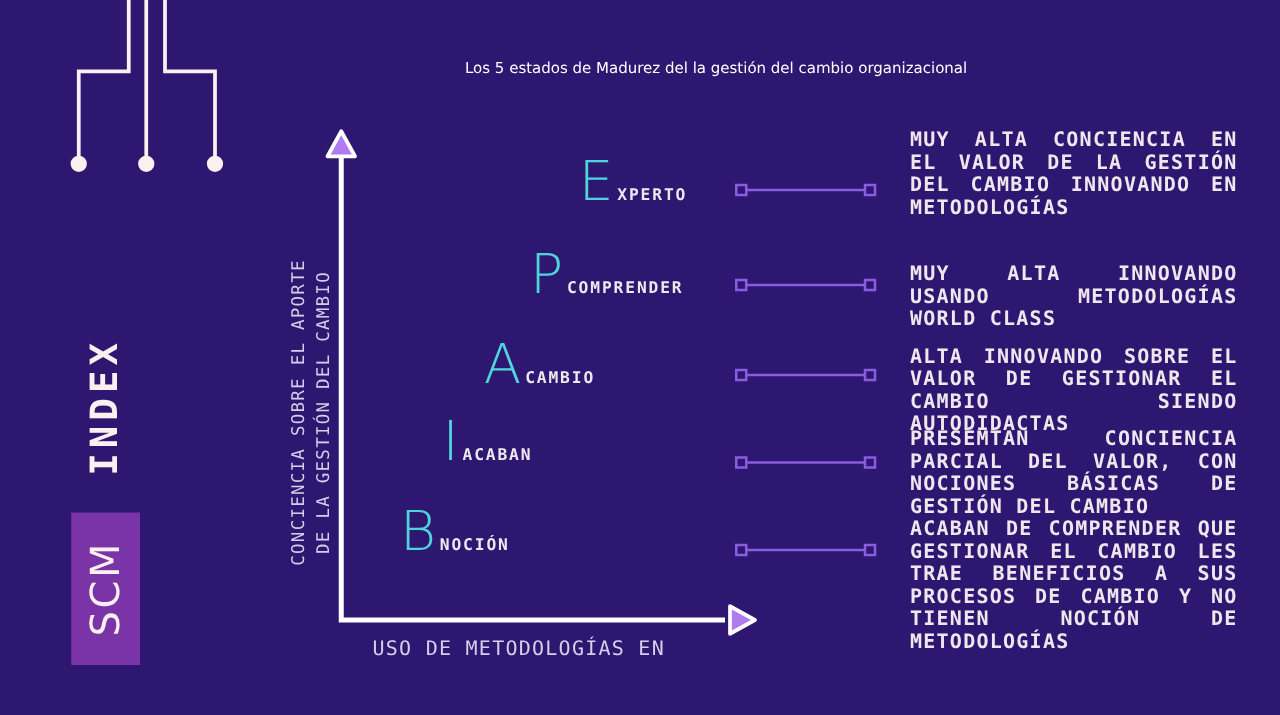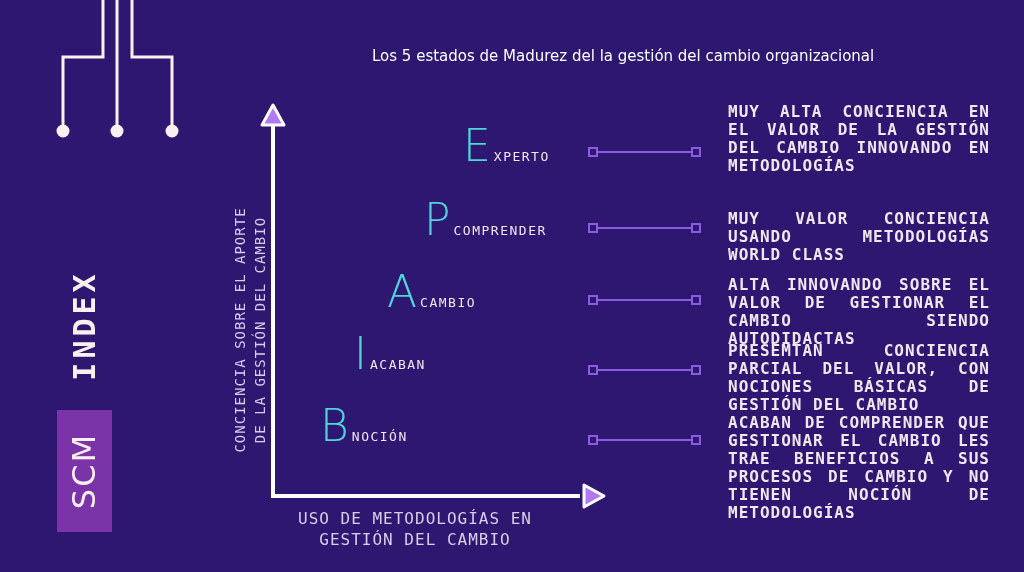--- a/index.html
+++ b/index.html
@@ -1,30 +1,30 @@
 <!DOCTYPE html>
 <html><head>
 <meta charset="utf-8">
 <style>
   html, body { margin:0; padding:0; }
   body { width:1024px; height:572px; background:#2e1770; position:relative; overflow:hidden; font-family:"Liberation Sans", sans-serif; }
   .abs { position:absolute; }
-  .title { left:372px; top:47px; font-size:15px; color:#ffffff; font-family:"DejaVu Sans", sans-serif; white-space:nowrap; }
+  .title { left:372px; top:47px; font-size:12px; color:#ffffff; font-family:"DejaVu Sans", sans-serif; white-space:nowrap; }
   .mono { font-family:"DejaVu Sans Mono", "Liberation Mono", monospace; }
   .scm-box { left:57px; top:410px; width:55px; height:122px; background:#7a34a8; }
   .scm-text { left:57px; top:410px; width:55px; height:122px; display:flex; align-items:center; justify-content:center; }
   .scm-text span { transform:rotate(-90deg); color:#fbeff0; font-size:32px; letter-spacing:2px; white-space:nowrap; font-family:"DejaVu Sans", sans-serif; }
   .index-text { left:57px; top:250px; width:55px; height:150px; display:flex; align-items:center; justify-content:center; }
   .index-text span { transform:rotate(-90deg); color:#fbeff0; font-size:30px; font-weight:bold; letter-spacing:4px; white-space:nowrap; }
   .yaxis-label { left:150px; top:180px; width:200px; height:300px; display:flex; align-items:center; justify-content:center; }
   .yaxis-label div { transform:rotate(-90deg); color:#d8cdea; font-size:14px; text-align:center; line-height:20px; letter-spacing:1px; white-space:nowrap; }
   .xaxis-label { left:280px; top:508px; width:270px; color:#d8cdea; font-size:16px; text-align:center; line-height:21px; letter-spacing:1px; }
   .level { display:flex; align-items:flex-end; white-space:nowrap; }
   .level .big { color:#4fd4dc; font-size:44px; line-height:40px; font-family:"DejaVu Sans", sans-serif; font-weight:300; }
-  .level .rest { color:#f1e6ee; font-size:13px; font-weight:normal; letter-spacing:1.5px; margin-left:3px; margin-bottom:2px; }
+  .level .rest { color:#f1e6ee; font-size:13px; font-weight:bold; letter-spacing:1.5px; margin-left:3px; margin-bottom:2px; }
   .desc { left:728px; width:262px; color:#f1e6ee; font-size:16px; font-weight:bold; line-height:18px; letter-spacing:1px; text-align:justify; text-align-last:left; }
 </style>
 </head>
 <body>
 
 <svg class="abs" style="left:0;top:0" width="200" height="150">
   <g stroke="#fbeff0" stroke-width="3" fill="none">
     <polyline points="103,0 103,57 63,57 63,130"></polyline>
     <line x1="117" y1="0" x2="117" y2="130"></line>
     <polyline points="132,0 132,57 172,57 172,130"></polyline>
@@ -51,21 +51,21 @@
     <polyline points="23,30 23,401 330,401"></polyline>
   </g>
   <polygon points="23,10 12,30 34,30" fill="#b07af0" stroke="#ffffff" stroke-width="3" stroke-linejoin="round"></polygon>
   <polygon points="354,401 334,390 334,412" fill="#b07af0" stroke="#ffffff" stroke-width="3" stroke-linejoin="round"></polygon>
 </svg>
 
 <div class="abs yaxis-label mono">
   <div><span>CONCIENCIA SOBRE EL APORTE</span><br><span>DE LA GESTIÓN DEL CAMBIO</span></div>
 </div>
 <div class="abs xaxis-label mono">
-  <span>USO DE METODOLOGÍAS EN</span><br><span>GESTIÓN DEL CAMBIO</span>
+  <span>USO DE METODOLOGÍAS EN</span><br>
 </div>
 
 <div class="abs level" style="left:463px;top:126px">
   <span class="big">E</span>
     <span class="rest mono">XPERTO</span>
 </div>
 <div class="abs level" style="left:424px;top:200px">
   <span class="big">P</span>
     <span class="rest mono">COMPRENDER</span>
 </div>
@@ -96,16 +96,16 @@
     <rect x="9" y="226" width="8" height="8"></rect>
       <line x1="17" y1="230" x2="112" y2="230"></line>
       <rect x="112" y="226" width="8" height="8"></rect>
     <rect x="9" y="296" width="8" height="8"></rect>
       <line x1="17" y1="300" x2="112" y2="300"></line>
       <rect x="112" y="296" width="8" height="8"></rect>
   </g>
 </svg>
 
 <div class="abs desc mono" style="top:103px">MUY ALTA CONCIENCIA EN EL VALOR DE LA GESTIÓN DEL CAMBIO INNOVANDO EN METODOLOGÍAS</div>
-<div class="abs desc mono" style="top:210px">MUY VALOR CONCIENCIA USANDO METODOLOGÍAS WORLD CLASS</div>
+<div class="abs desc mono" style="top:210px">MUY ALTA INNOVANDO USANDO METODOLOGÍAS WORLD CLASS</div>
 <div class="abs desc mono" style="top:276px">ALTA INNOVANDO SOBRE EL VALOR DE GESTIONAR EL CAMBIO SIENDO AUTODIDACTAS</div>
 <div class="abs desc mono" style="top:342px">PRESEMTAN CONCIENCIA PARCIAL DEL VALOR, CON NOCIONES BÁSICAS DE GESTIÓN DEL CAMBIO</div>
 <div class="abs desc mono" style="top:414px">ACABAN DE COMPRENDER QUE GESTIONAR EL CAMBIO LES TRAE BENEFICIOS A SUS PROCESOS DE CAMBIO Y NO TIENEN NOCIÓN DE METODOLOGÍAS</div>
 
 </body></html>

